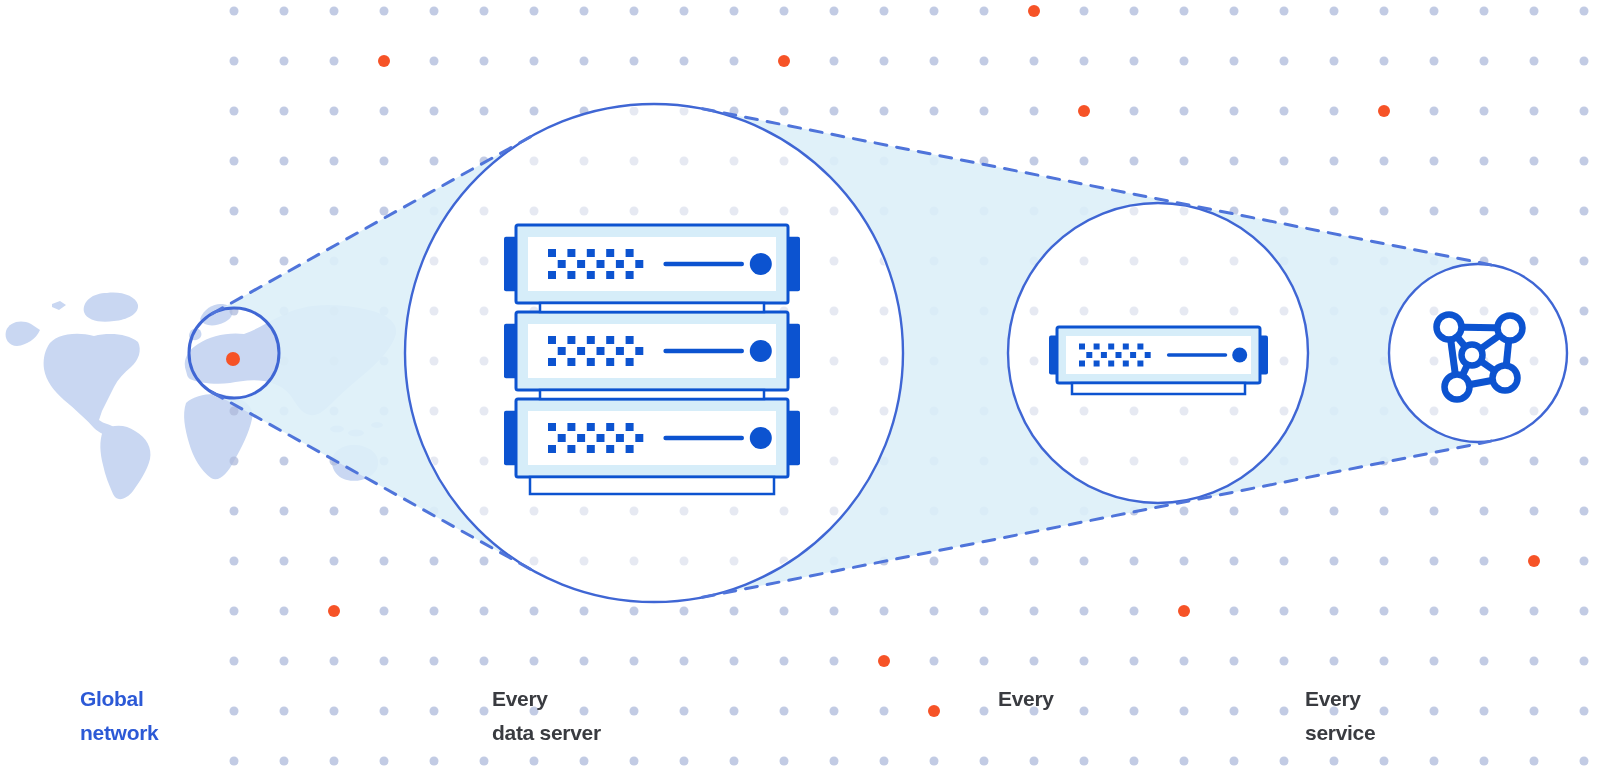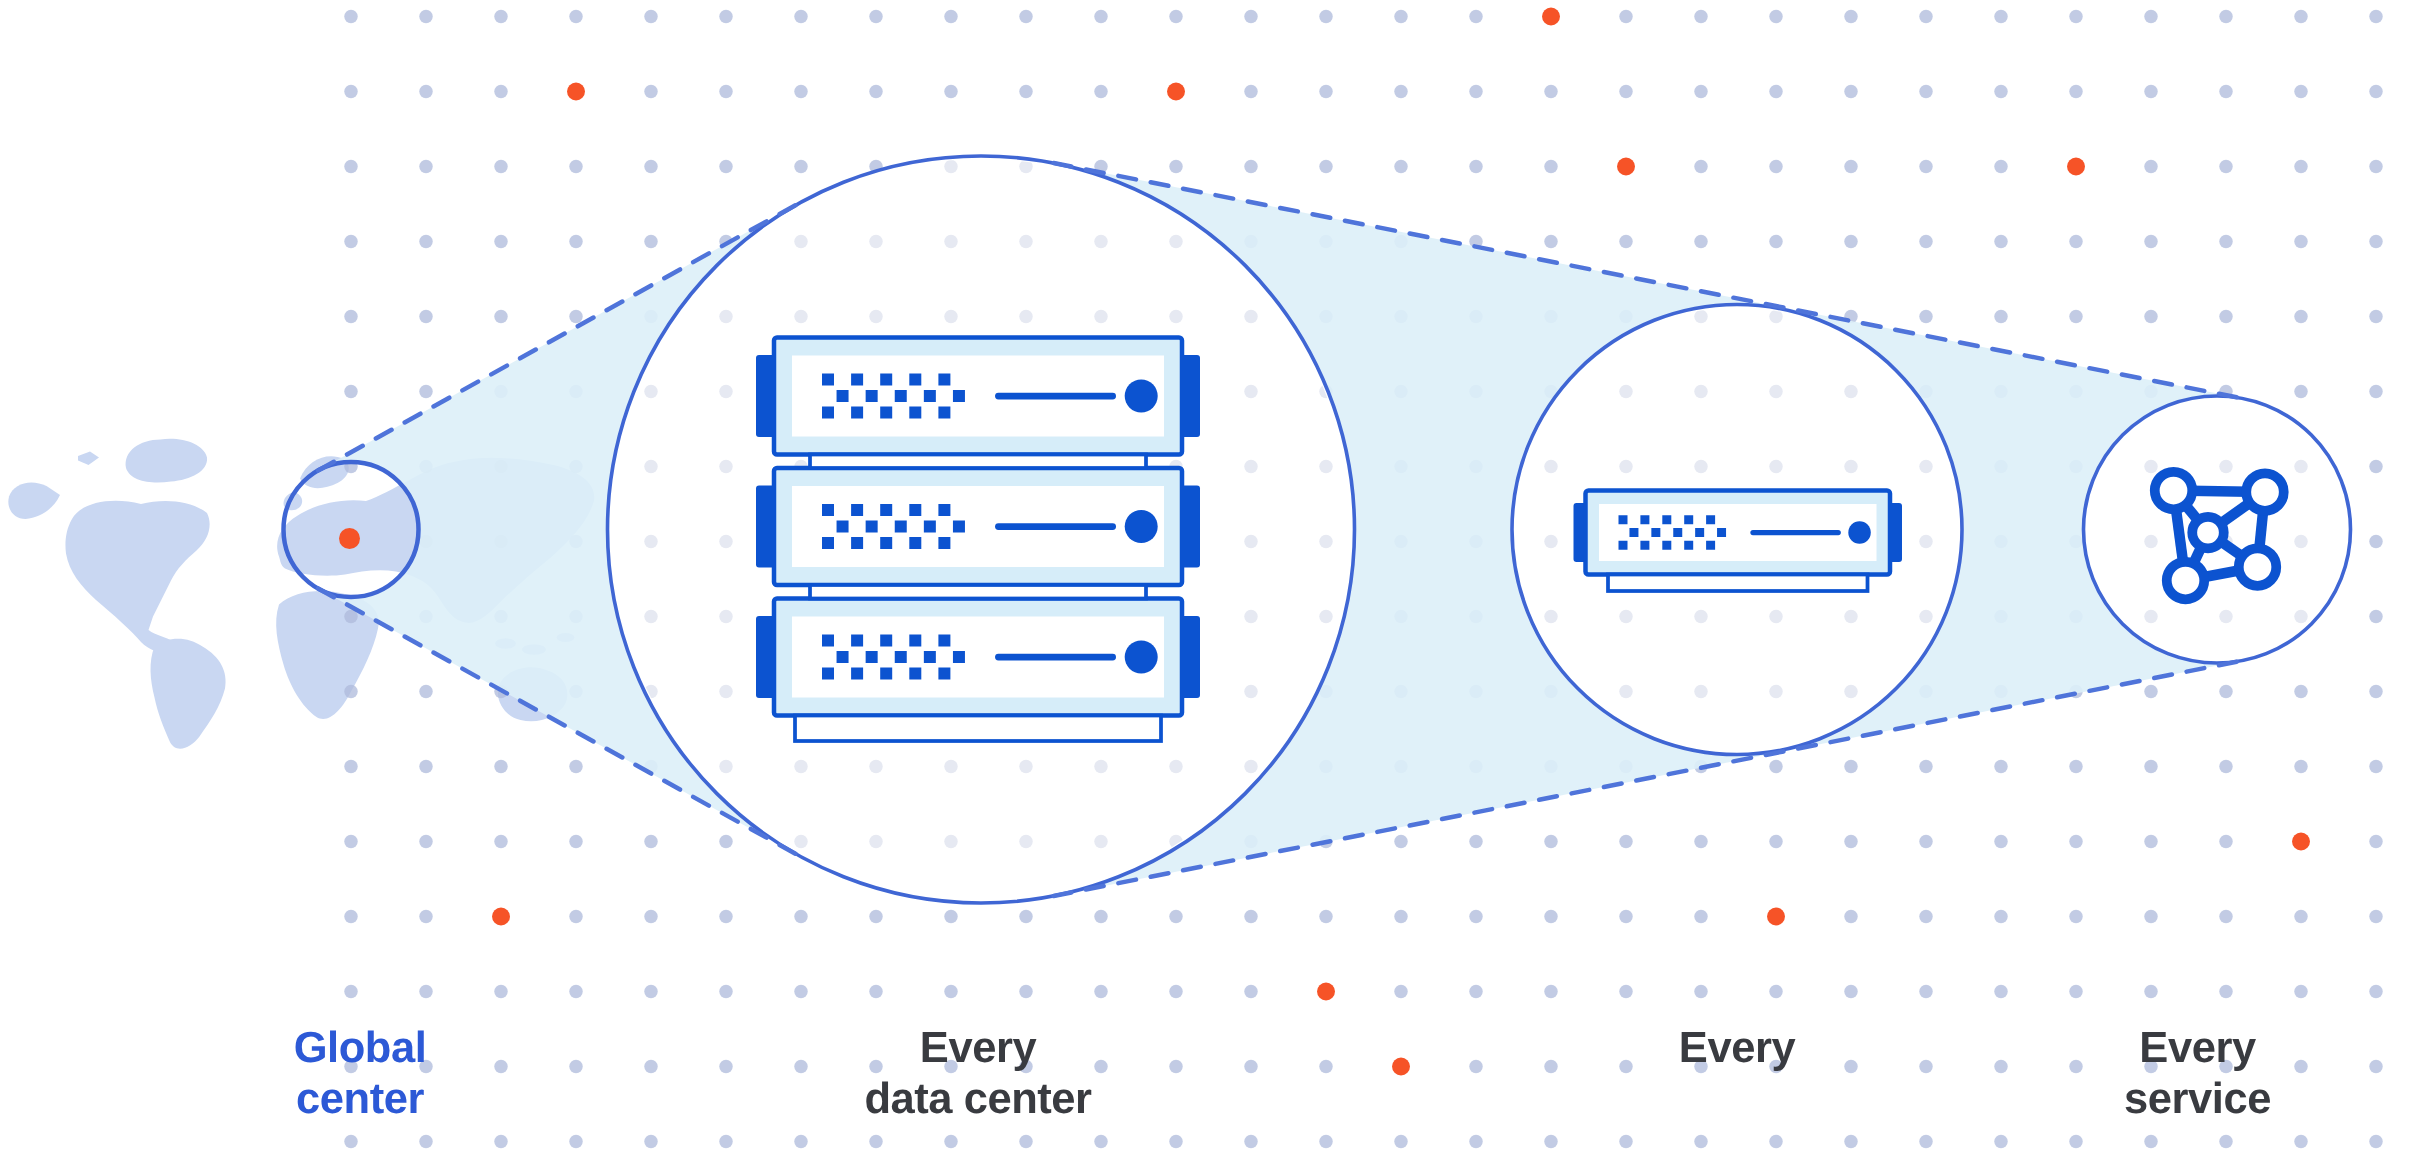--- a/index.html
+++ b/index.html
@@ -1,20 +1,20 @@
 <!DOCTYPE html>
 <html style="--accent-blue: #3f66d4; --dashed-blue: #4f74da; --icon-dark-blue: #0c53d0; --icon-light-cyan: #d6edf9; --beam-cyan: #ddeff8; --map-fill: #c9d7f2; --grid-dot: #aebadb; --grid-dot-faint: #e6e9f2; --marker-orange: #f65327; --label-dark: #393b40; --label-blue: #2c59d6;"><head>
 <meta charset="utf-8">
 <style>
   html,body{margin:0;padding:0;background:#fff;}
   #stage{position:relative;width:1620px;height:782px;background:#fff;overflow:hidden;
          font-family:"Liberation Sans",sans-serif;}
   svg{position:absolute;left:0;top:0;}
-  .label{position:absolute;top:682px;width:320px;margin-left:-160px;text-align:center;
-         font-size:29px;line-height:34px;font-weight:700;letter-spacing:-0.3px;
+  .label{position:absolute;top:682px;width:320px;margin-left:-160px;text-align:left;
+         font-size:21px;line-height:34px;font-weight:700;letter-spacing:-0.3px;
          color:var(--label-dark);}
   .label.blue{color:var(--label-blue);}
   .map-land{fill:var(--map-fill);stroke:none;}
   .beam{fill:var(--beam-cyan);opacity:0.9;}
   .ring{fill:none;stroke:var(--accent-blue);}
   .ring-filled{fill:#ffffff;stroke:var(--accent-blue);stroke-width:2.4;}
   .dash{stroke:var(--dashed-blue);stroke-width:3;stroke-dasharray:12 10;
         stroke-linecap:round;fill:none;}
   .dk{fill:var(--icon-dark-blue);}
   .dk-s{stroke:var(--icon-dark-blue);}
@@ -1071,25 +1071,25 @@
         <circle cx="1510" cy="328" r="12.5"></circle>
         <circle cx="1457" cy="387" r="12.5"></circle>
         <circle cx="1505" cy="378" r="12.5"></circle>
         <circle cx="1472" cy="355" r="10.5"></circle>
       </g>
     </g>
   </svg>
 
   <div class="label blue" style="left:240px">
     <div>Global</div>
-    <div>center</div>
+    <div>network</div>
   </div>
   <div class="label" style="left:652px">
     <div>Every</div>
-    <div>data center</div>
+    <div>data server</div>
   </div>
   <div class="label" style="left:1158px">
     <div>Every</div>
   </div>
   <div class="label" style="left:1465px">
     <div>Every</div>
     <div>service</div>
   </div>
 </div>
 

